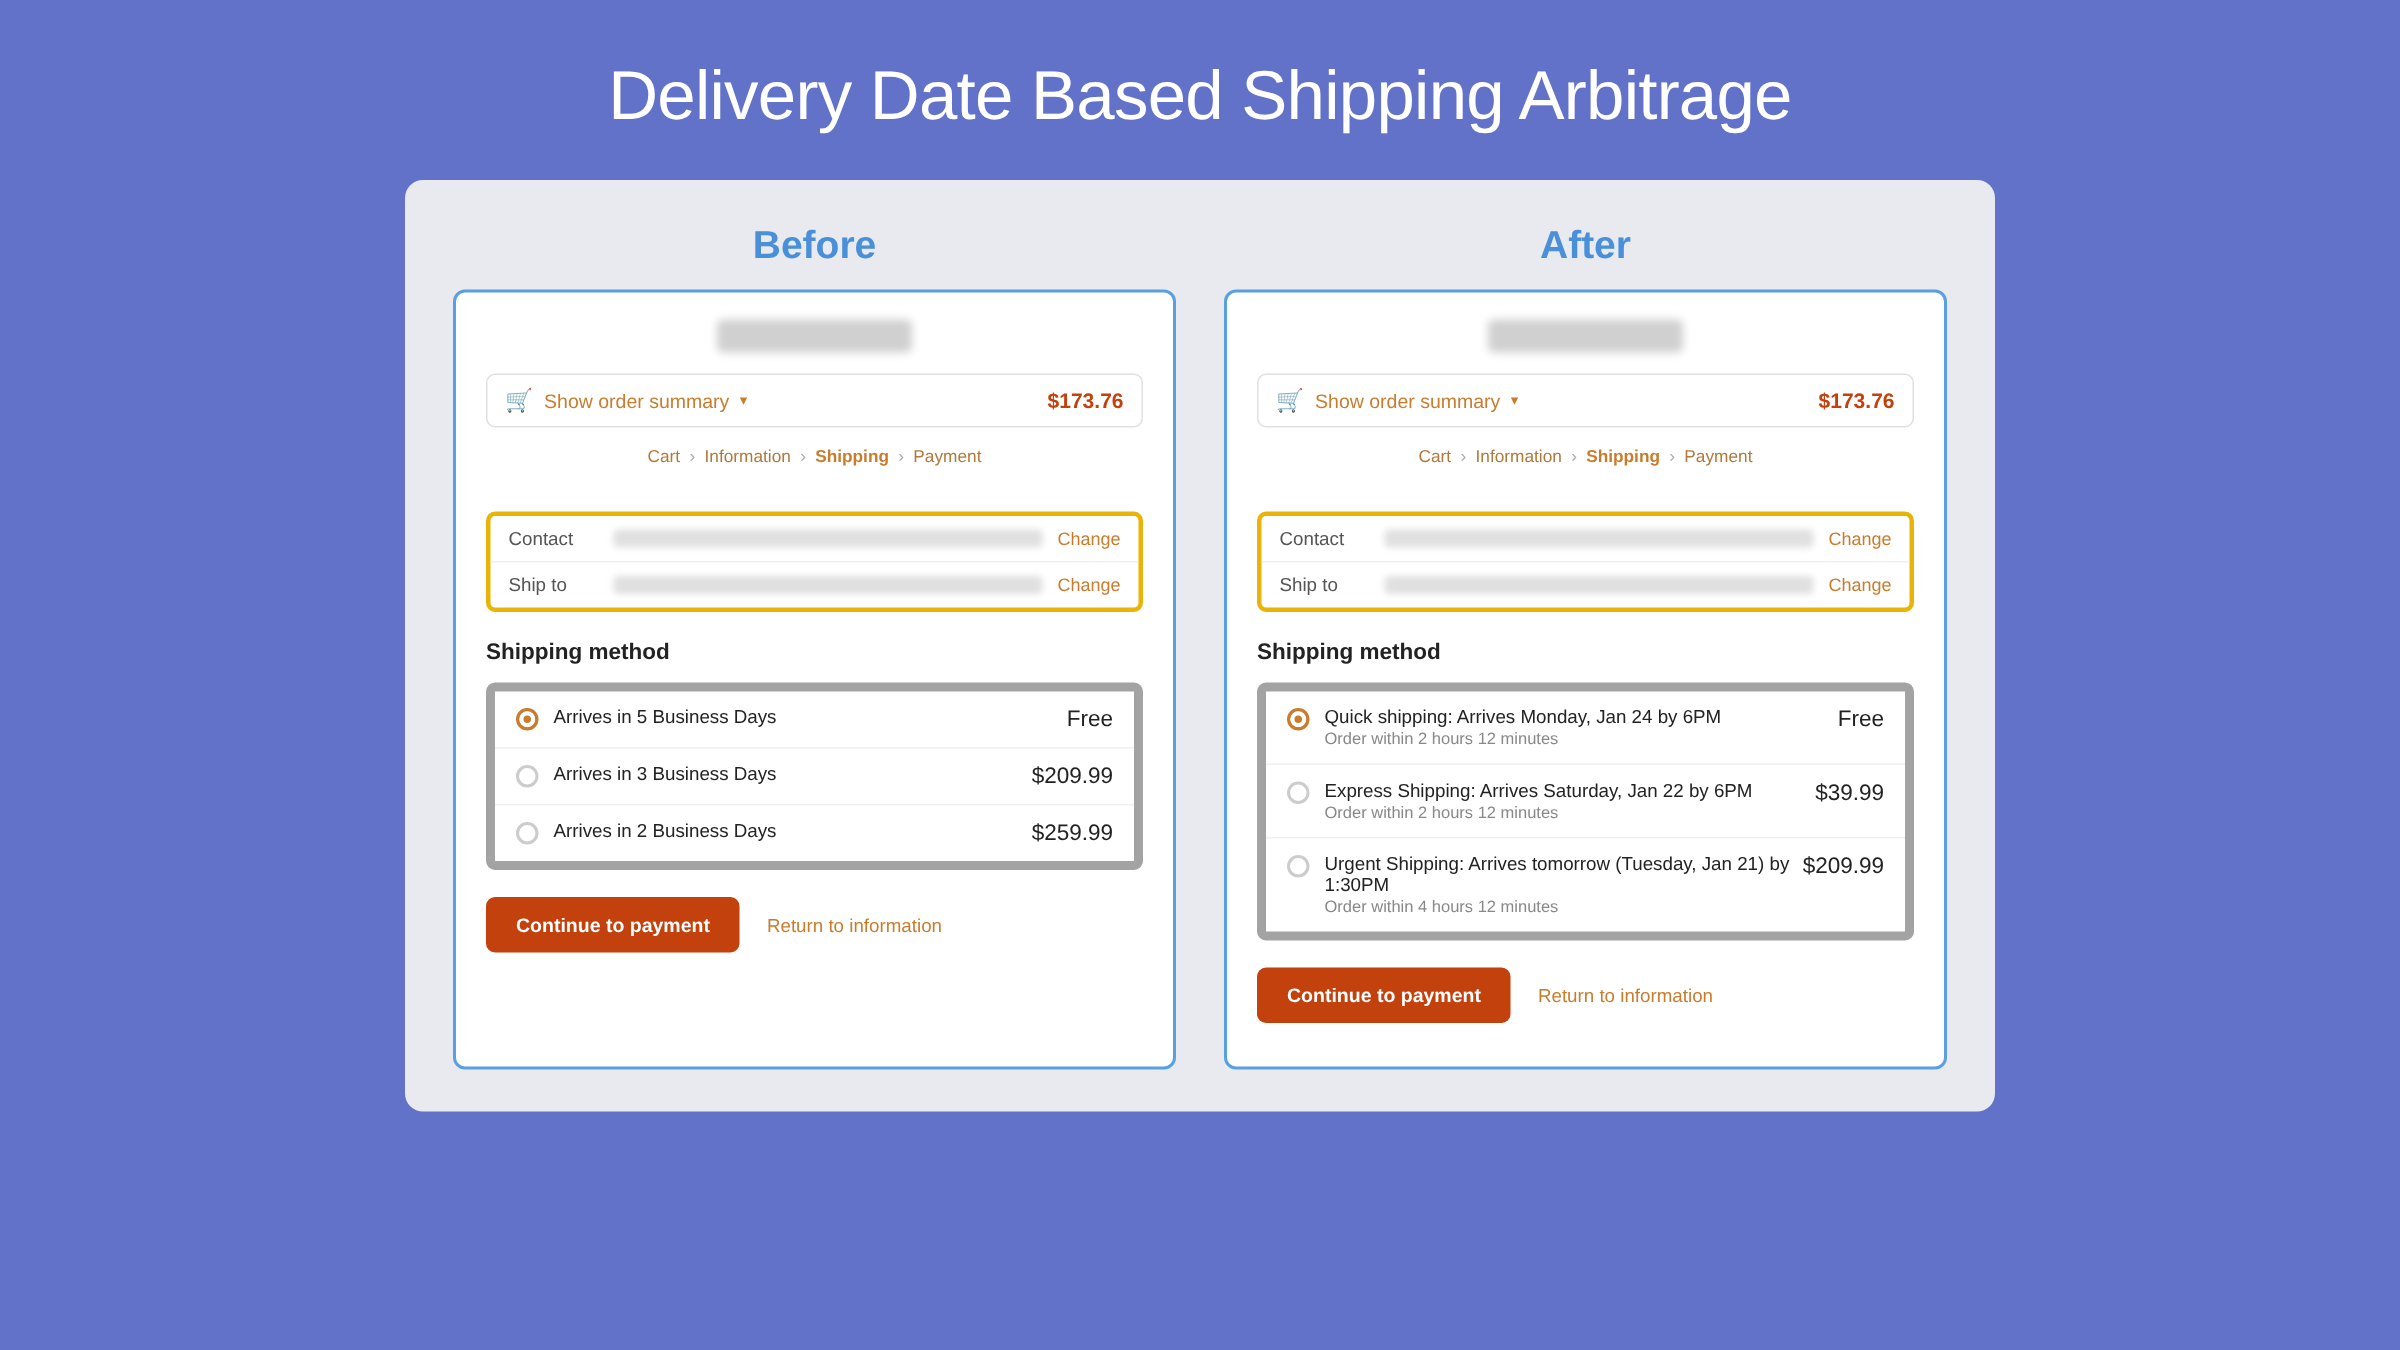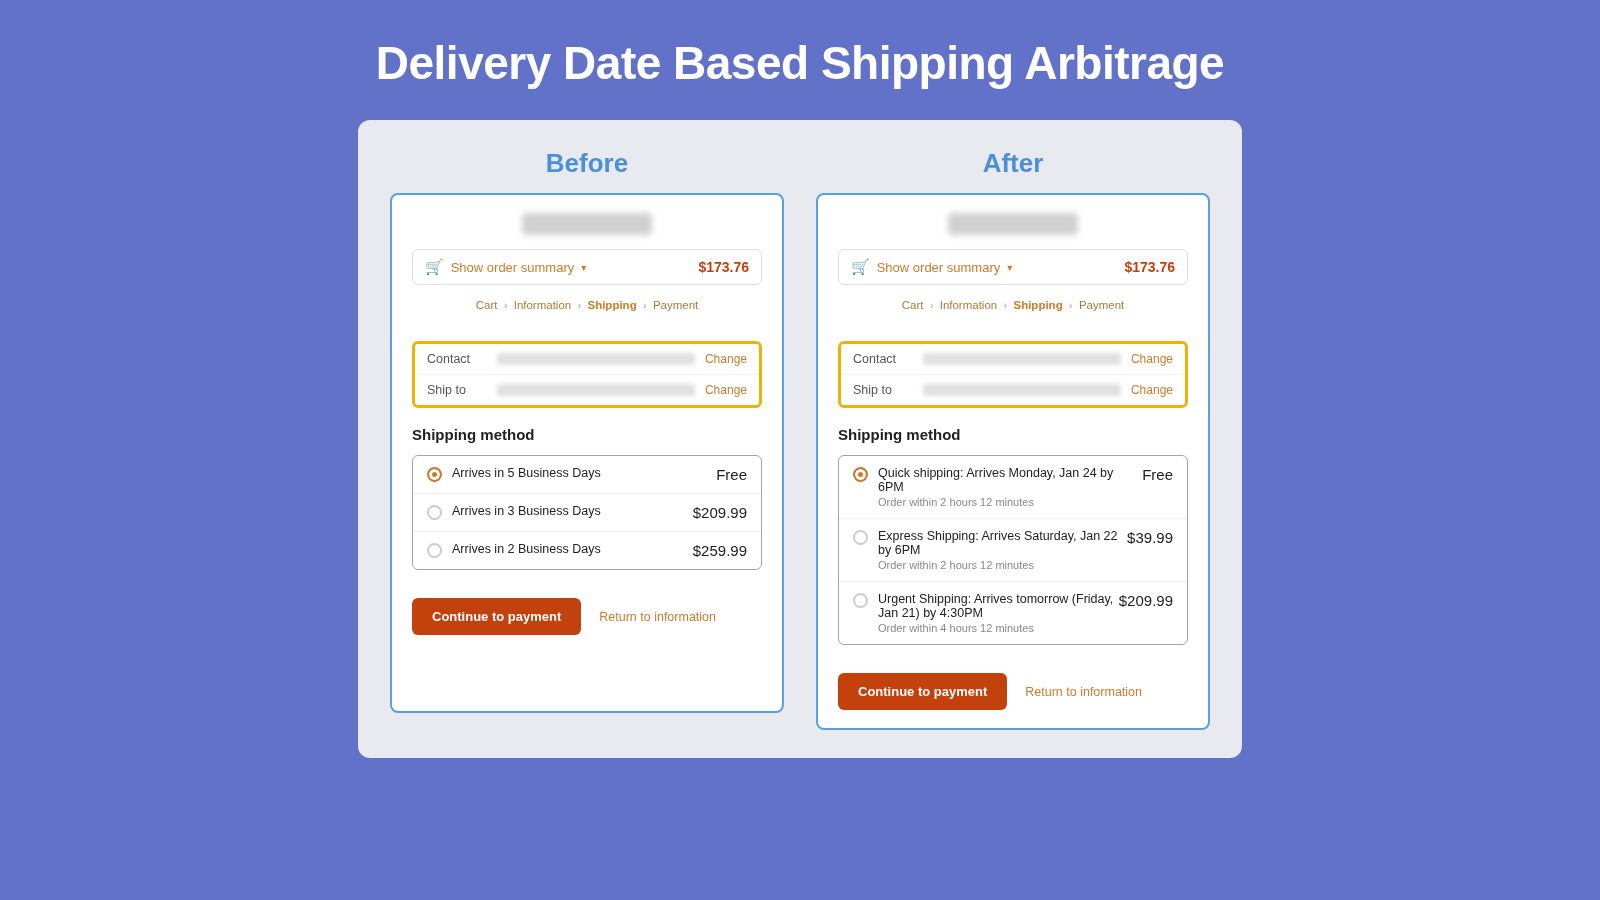--- a/index.html
+++ b/index.html
@@ -10,32 +10,32 @@
       font-family: -apple-system, BlinkMacSystemFont, 'Segoe UI', Helvetica, Arial, sans-serif;
       display: flex;
       flex-direction: column;
       align-items: center;
       justify-content: flex-start;
       overflow: hidden;
     }
     .main-title {
       color: #ffffff;
       font-size: 46px;
-      font-weight: 700;
+      font-weight: 400;
       margin-top: 36px;
       margin-bottom: 30px;
       letter-spacing: -0.5px;
     }
     .comparison-container {
       display: flex;
       gap: 32px;
       background: #e8eaf0;
       border-radius: 12px;
       padding: 28px 32px 28px 32px;
-      width: 884px;
+      width: 1060px;
     }
     .panel {
       flex: 1;
       display: flex;
       flex-direction: column;
       align-items: center;
     }
     .panel-label {
       font-size: 26px;
       font-weight: 700;
@@ -139,24 +139,24 @@
       cursor: pointer;
     }
     
     .shipping-method-title {
       font-size: 15px;
       font-weight: 600;
       color: #222;
       margin-bottom: 12px;
     }
     .shipping-options {
-      border: 1px solid #a3a3a3;
+      border: 6px solid #a3a3a3;
       border-radius: 6px;
       overflow: hidden;
-      margin-bottom: 28px;
+      margin-bottom: 18px;
     }
     .shipping-option {
       display: flex;
       align-items: flex-start;
       padding: 10px 14px;
       border-bottom: 1px solid #f0f0f0;
       font-size: 12.5px;
     }
     .shipping-option:last-child {
       border-bottom: none;
@@ -360,21 +360,21 @@
           <div class="option-content">
             <div class="option-main">Express Shipping: Arrives Saturday, Jan 22 by 6PM</div>
             <div class="option-sub">Order within 2 hours 12 minutes</div>
           </div>
           <div class="option-price">$39.99</div>
         </div>
 
         <div class="shipping-option">
           <div class="radio-circle"></div>
           <div class="option-content">
-            <div class="option-main">Urgent Shipping: Arrives tomorrow (Friday, Jan 21) by 4:30PM</div>
+            <div class="option-main">Urgent Shipping: Arrives tomorrow (Tuesday, Jan 21) by 1:30PM</div>
             <div class="option-sub">Order within 4 hours 12 minutes</div>
           </div>
           <div class="option-price">$209.99</div>
         </div>
       </div>
 
       <div class="actions-row">
         <button class="btn-continue">Continue to payment</button>
         <button class="btn-return">Return to information</button>
       </div>

